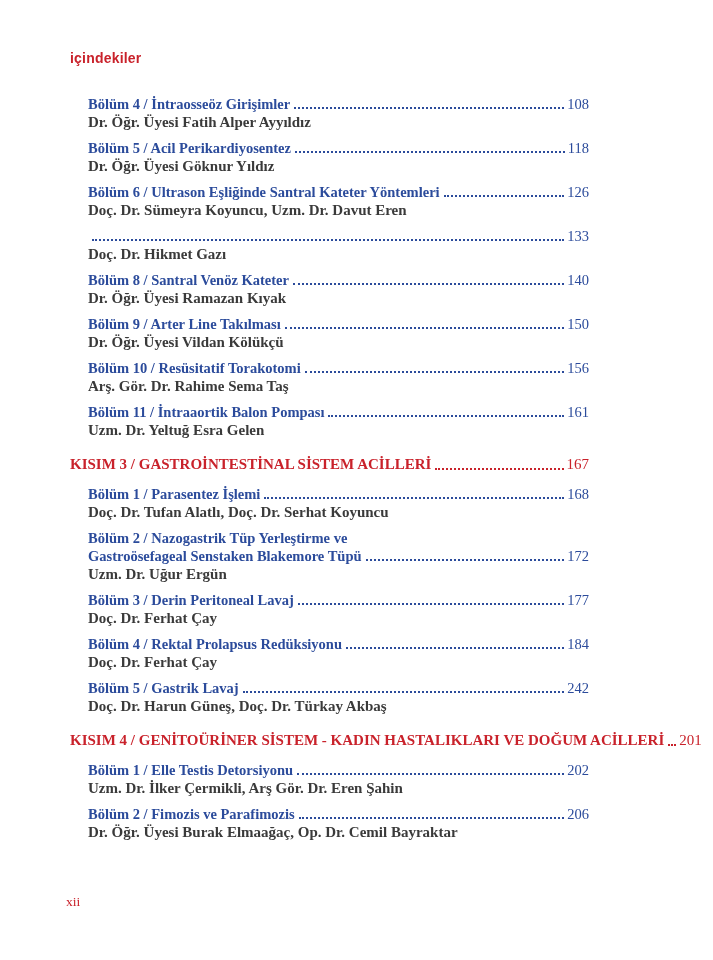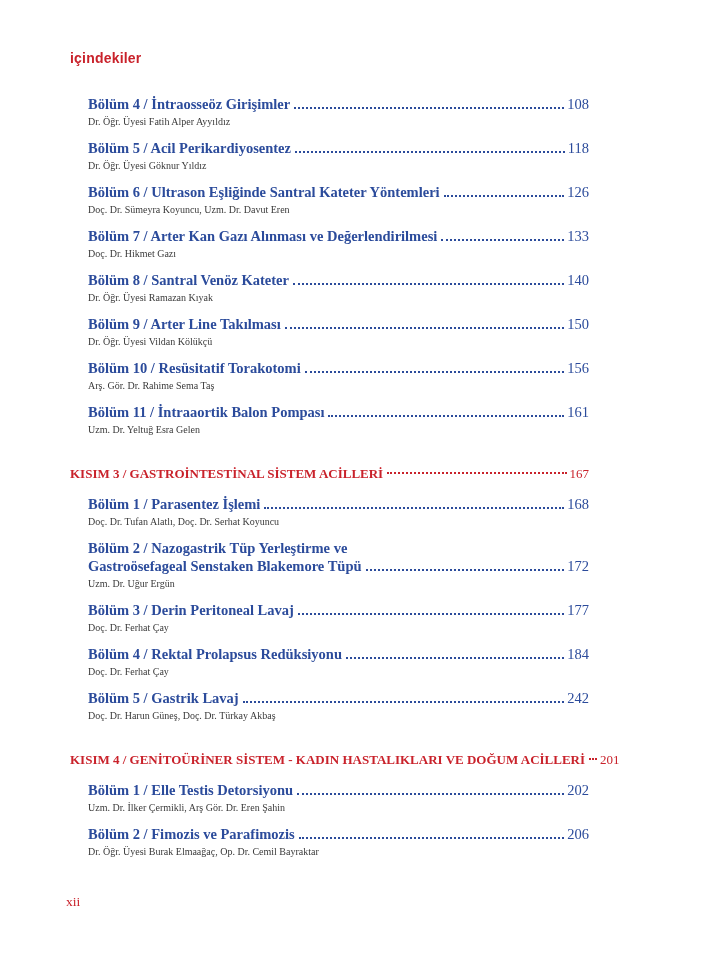--- a/index.html
+++ b/index.html
@@ -27,26 +27,26 @@
   }
   .toc{
     position:absolute;
     left:70px;
     right:124px;
     top:95px;
   }
   .toc-section{display:block;}
   .heading-line{
     display:flex;
-    align-items:center;
+    align-items:flex-end;
     color:var(--red);
     font-weight:700;
-    font-size:13px;
+    font-size:15px;
     line-height:18px;
-    margin:26px 0 12px 0;
+    margin:16px 0 12px 0;
     white-space:nowrap;
   }
   .toc-section:first-child .heading-line{margin-top:0;}
   .entry{
     margin-left:18px;
     margin-bottom:8px;
   }
   .title-line{
     display:flex;
     align-items:baseline;
@@ -62,22 +62,22 @@
     min-width:8px;
     border-bottom:2px dotted currentColor;
     margin:0 3px 3px 4px;
   }
   .pg{
     font-weight:400;
     flex:0 0 auto;
   }
   .authors{
     color:var(--text);
-    font-weight:400;
-    font-size:10px;
+    font-weight:700;
+    font-size:15px;
     line-height:18px;
   }
   .page-footer{
     position:absolute;
     left:66px;
     bottom:50px;
     color:var(--red);
     font-size:13.5px;
   }
 </style>
@@ -107,21 +107,20 @@
       <div class="entry">
         <div class="title-line">
           <span class="tt">Bölüm 6 / Ultrason Eşliğinde Santral Kateter Yöntemleri</span>
           <span class="leader"></span>
           <span class="pg">126</span>
         </div>
         <div class="authors">Doç. Dr. Sümeyra Koyuncu, Uzm. Dr. Davut Eren</div>
       </div>
       <div class="entry">
         <div class="title-line">
-          <span class="tt">Bölüm 7 / Arter Kan Gazı Alınması ve Değerlendirilmesi</span>
           <span class="leader"></span>
           <span class="pg">133</span>
         </div>
         <div class="authors">Doç. Dr. Hikmet Gazı</div>
       </div>
       <div class="entry">
         <div class="title-line">
           <span class="tt">Bölüm 8 / Santral Venöz Kateter</span>
           <span class="leader"></span>
           <span class="pg">140</span>

